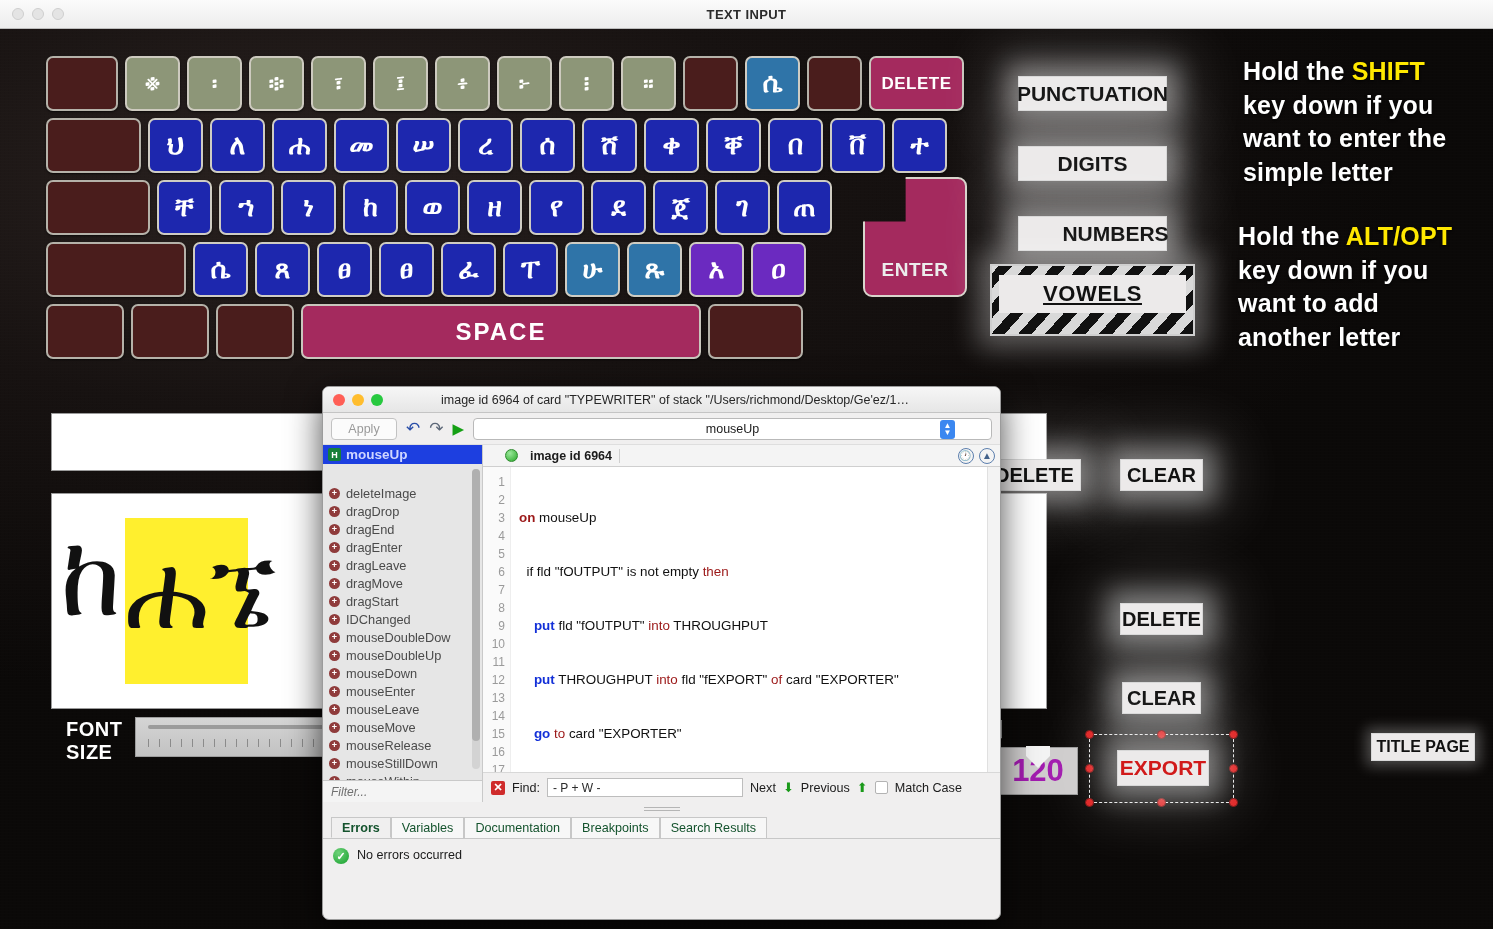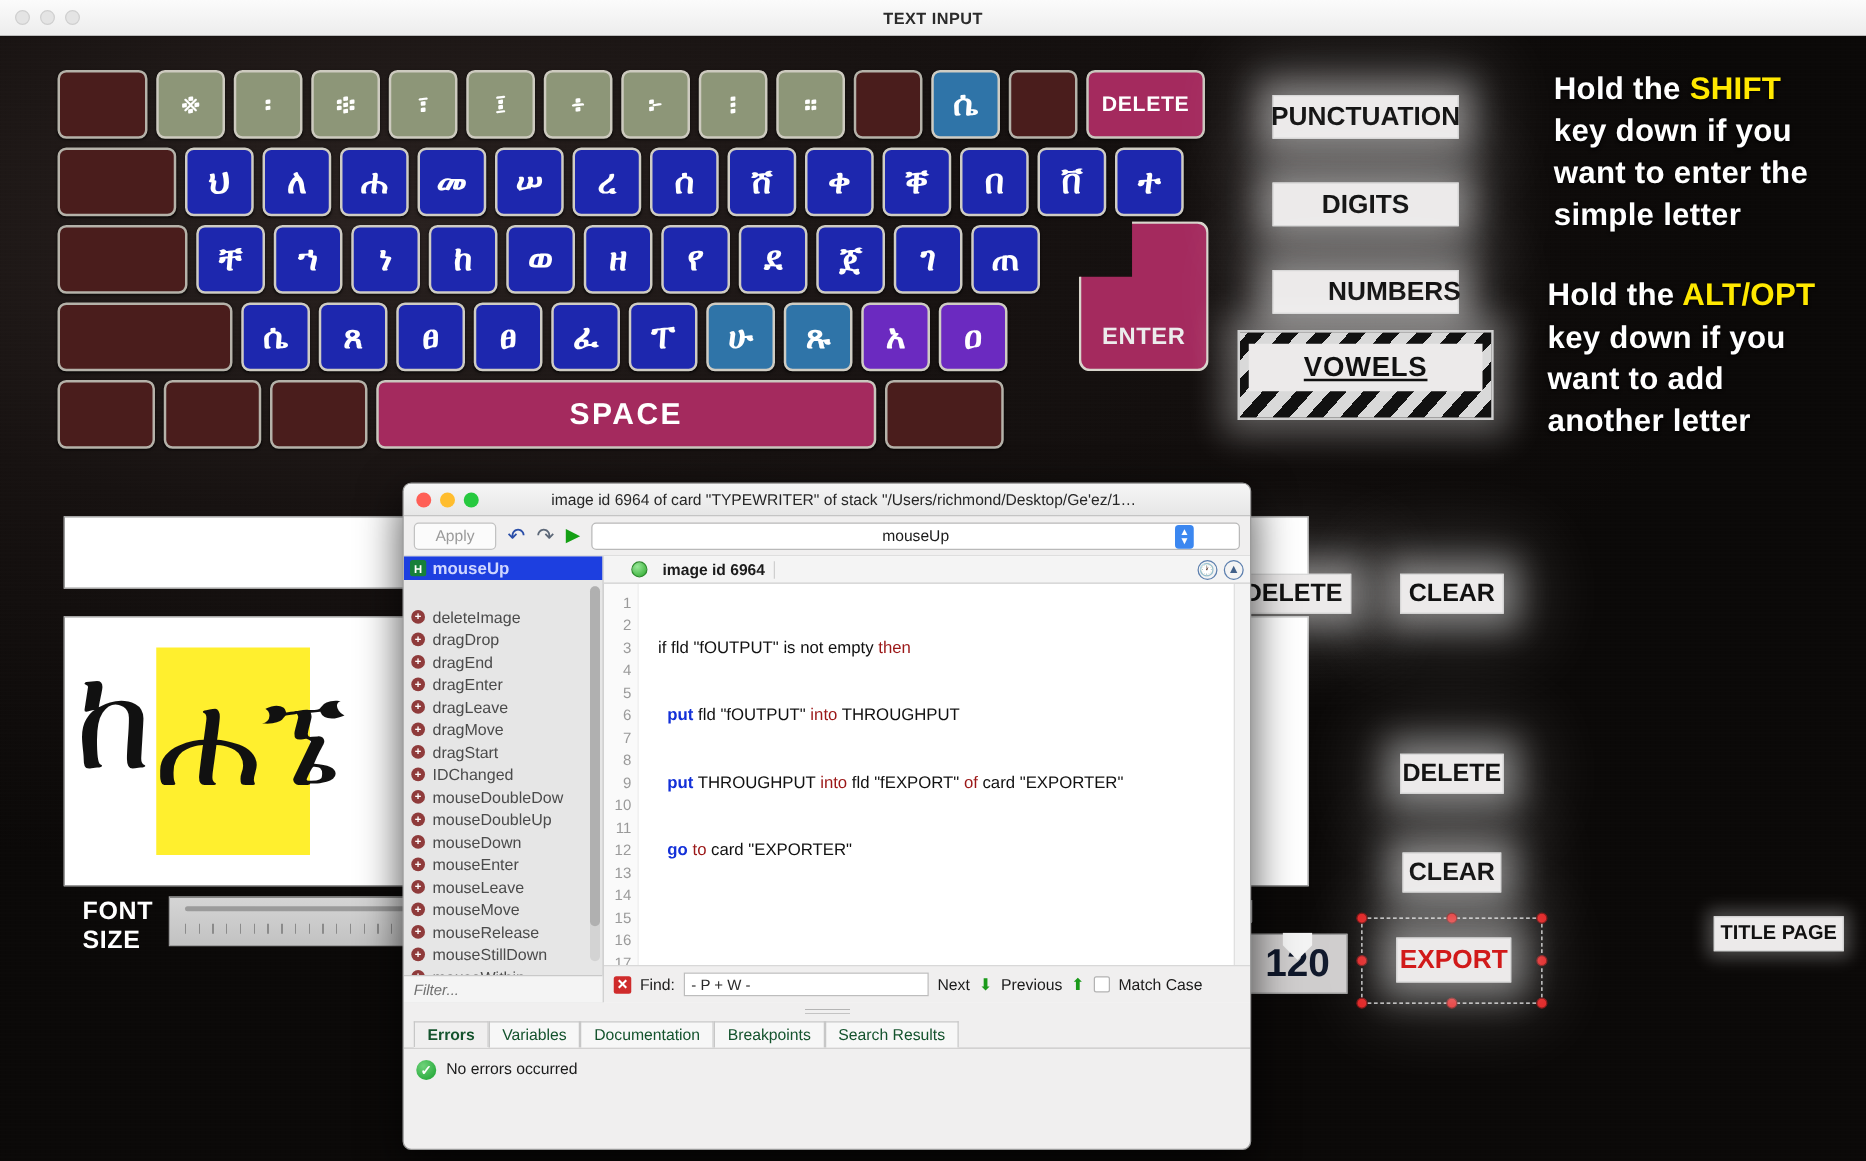--- a/index.html
+++ b/index.html
@@ -139,21 +139,21 @@
     background-image:repeating-linear-gradient(90deg,#8b8b8b 0 1px, transparent 1px 11px);
   }
   .slider .thumb{
     position:absolute; width:26px; height:30px; top:2px;
     background:#f2f2f2; border:1px solid #a3a3a3;
     -webkit-clip-path:polygon(0 0,100% 0,100% 58%,50% 100%,0 58%);
     clip-path:polygon(0 0,100% 0,100% 58%,50% 100%,0 58%);
   }
   .sizebox{
     position:absolute; background:#cfcdcd; border:1px solid #9a9a9a;
-    color:#0f172a; font-weight:bold; font-size:31px;
+    color:#a21caf; font-weight:bold; font-size:31px;
     display:flex; align-items:center; justify-content:center;
   }
   .sizebox .caret{
     position:absolute; top:-2px; left:50%; transform:translateX(-50%);
     width:24px; height:22px; background:#f3f3f3;
     -webkit-clip-path:polygon(0 0,100% 0,100% 45%,50% 100%,0 45%);
     clip-path:polygon(0 0,100% 0,100% 45%,50% 100%,0 45%);
   }
 
   
@@ -617,20 +617,21 @@
               <div>10</div>
               <div>11</div>
               <div>12</div>
               <div>13</div>
               <div>14</div>
               <div>15</div>
               <div>16</div>
               <div>17</div>
             </div>
             <div class="codetext">
+              <div><span class="kw">on</span> mouseUp</div>
               <div>  if fld "fOUTPUT" is not empty <span class="kw3">then</span></div>
               <div>    <span class="kw2">put</span> fld "fOUTPUT" <span class="kw3">into</span> THROUGHPUT</div>
               <div>    <span class="kw2">put</span> THROUGHPUT <span class="kw3">into</span> fld "fEXPORT" <span class="kw3">of</span> card "EXPORTER"</div>
               <div>    <span class="kw2">go</span> <span class="kw3">to</span> card "EXPORTER"</div>
               
               
               
               
             </div>
             <div class="code-vscroll"></div>

